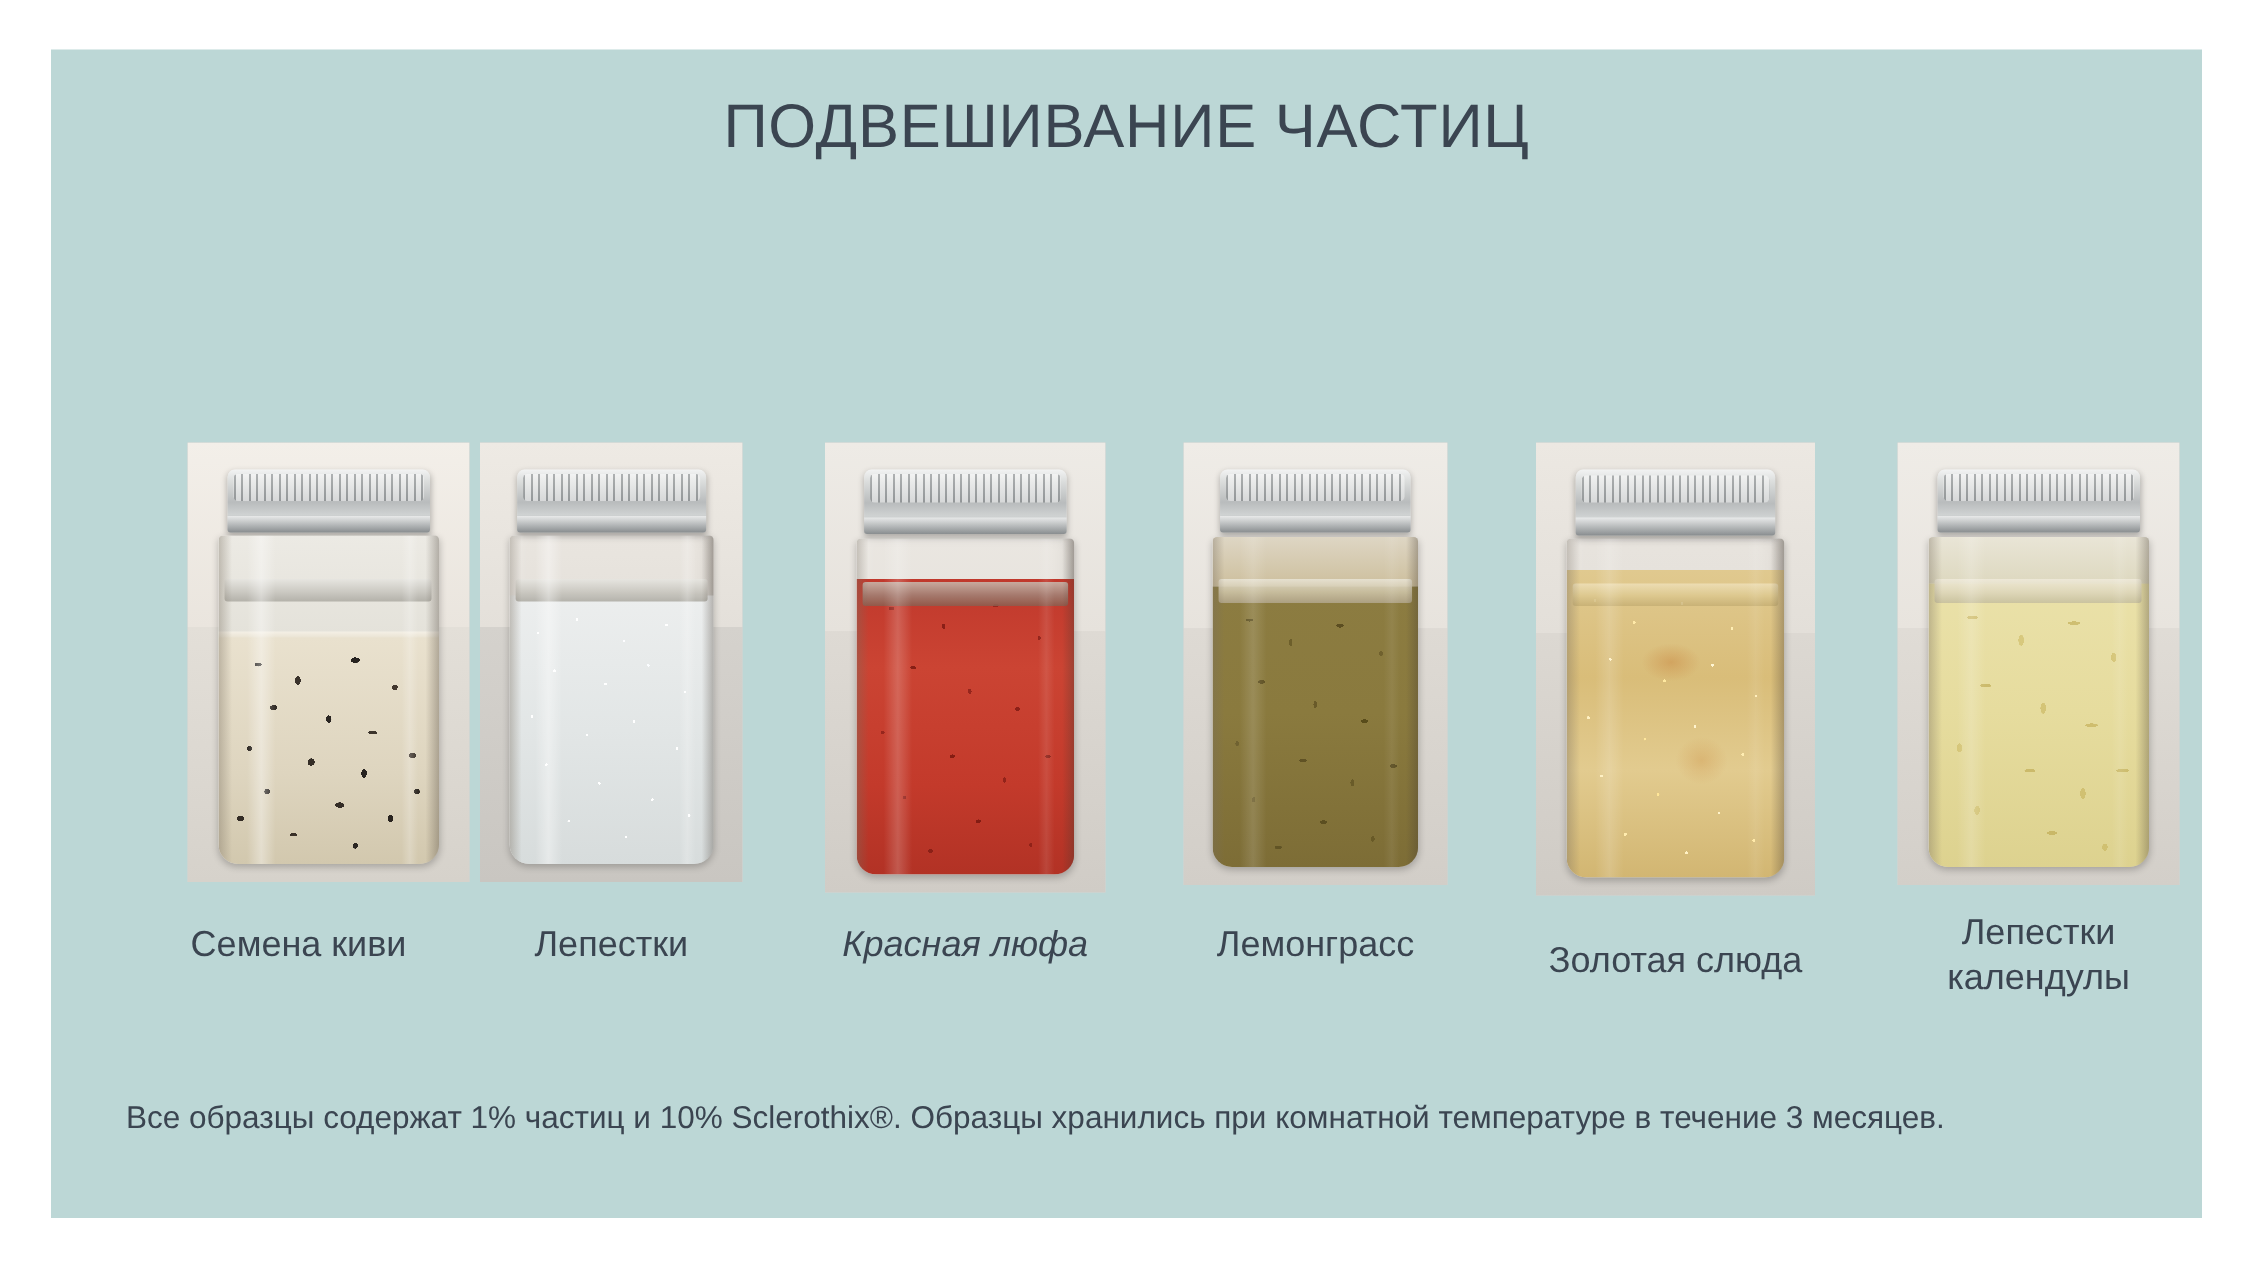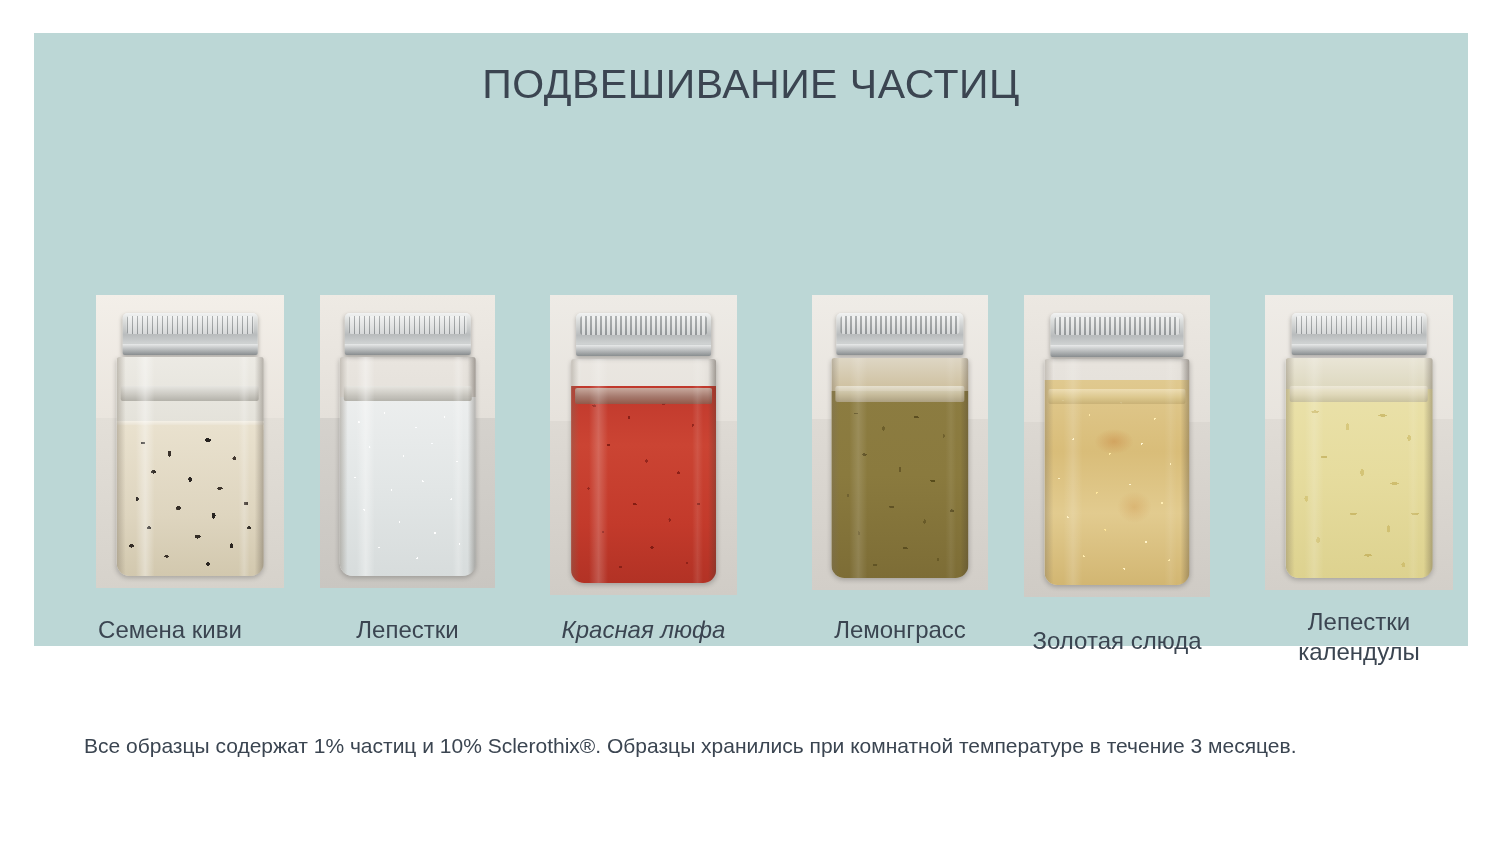--- a/index.html
+++ b/index.html
@@ -18,21 +18,21 @@
     height: 844px;
     background: #ffffff;
   }
 
   
   #panel {
     position: absolute;
     left: 34px;
     top: 33px;
     width: 1434px;
-    height: 613px;
+    height: 779px;
     background: #bcd7d6;
   }
 
   
   #title {
     position: absolute;
     left: 0;
     top: 28px;
     width: 1434px;
     text-align: center;
@@ -225,21 +225,21 @@
 <body>
 
 <div id="slide">
   <div id="panel">
 
     <div id="title">ПОДВЕШИВАНИЕ ЧАСТИЦ</div>
 
 
     <div id="jar-row">
 
-      <div class="jar-cell" style="left:42px; width:188px;padding-left:20px;">
+      <div class="jar-cell" style="left:71px; width:188px;padding-left:20px;">
         <div class="jar-photo" style="width:188px; height:293px;">
           <div class="surface">
             <div class="wall" style="background:linear-gradient(180deg,#f3efe9,#eae5de);"></div>
             <div class="table" style="background:linear-gradient(180deg,#e3dfd8,#d6d2cb);"></div>
           </div>
           <div class="jar">
             <div class="lid"></div>
             <div class="body">
               <div class="headspace" style="height:30%;background:linear-gradient(180deg,#eceae4,#e4e2da);"></div>
               <div class="meniscus" style="top:29%;background:linear-gradient(180deg,#f4f0e6,#ded4bd);"></div>
@@ -347,21 +347,21 @@
               <div class="gloss" style="opacity:.5;"></div>
               <div class="gloss2" style="opacity:.45;"></div>
               <div class="edge-l"></div>
               <div class="edge-r"></div>
             </div>
           </div>
         </div>
         <div class="jar-caption" style="top:320px;">Красная люфа</div>
       </div>
 
-      <div class="jar-cell" style="left:755px; width:176px;margin-left:23px;">
+      <div class="jar-cell" style="left:755px; width:176px;">
         <div class="jar-photo" style="width:176px; height:295px;">
           <div class="surface">
             <div class="wall" style="background:linear-gradient(180deg,#efece7,#e7e3dd);"></div>
             <div class="table" style="background:linear-gradient(180deg,#dedad4,#d2cec8);"></div>
           </div>
           <div class="jar">
             <div class="lid"></div>
             <div class="body">
               <div class="headspace" style="height:15%;background:linear-gradient(180deg,#ded6c4,#cdbf9d);"></div>
               <div class="fill" style="top:15%;background:linear-gradient(180deg,#8c7c41,#8a7a3e 45%,#7d6d36);"></div>

